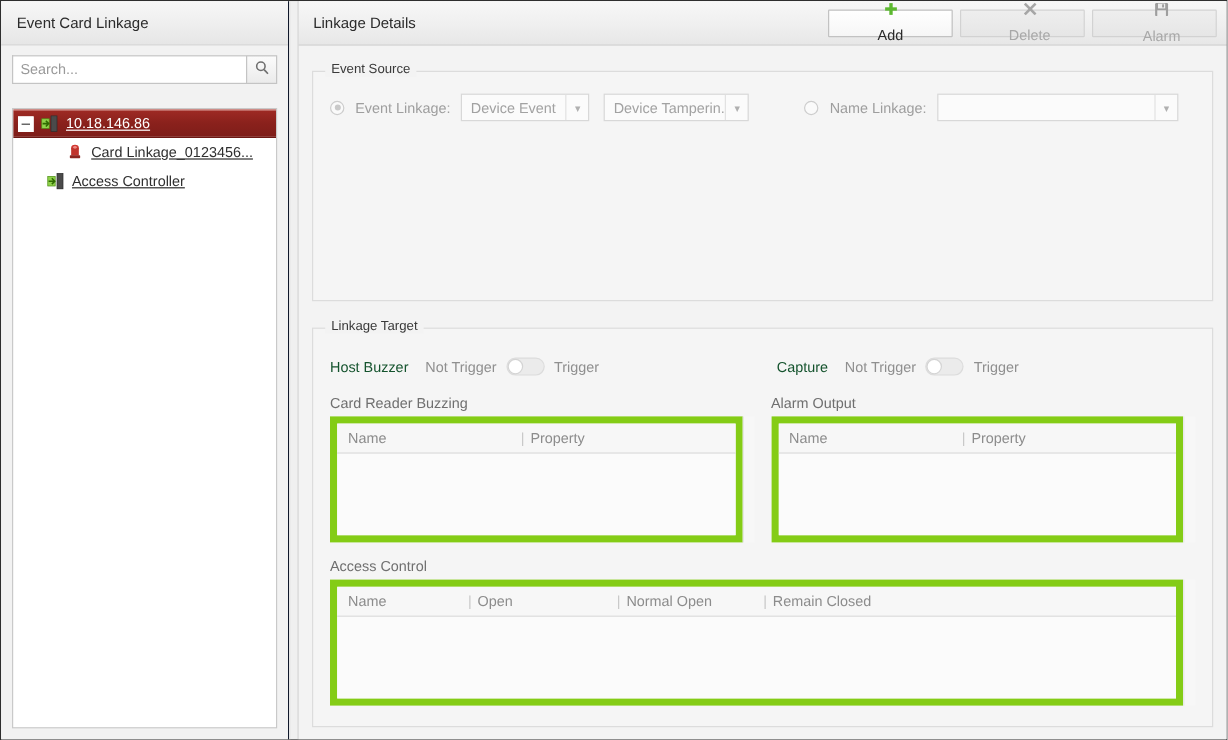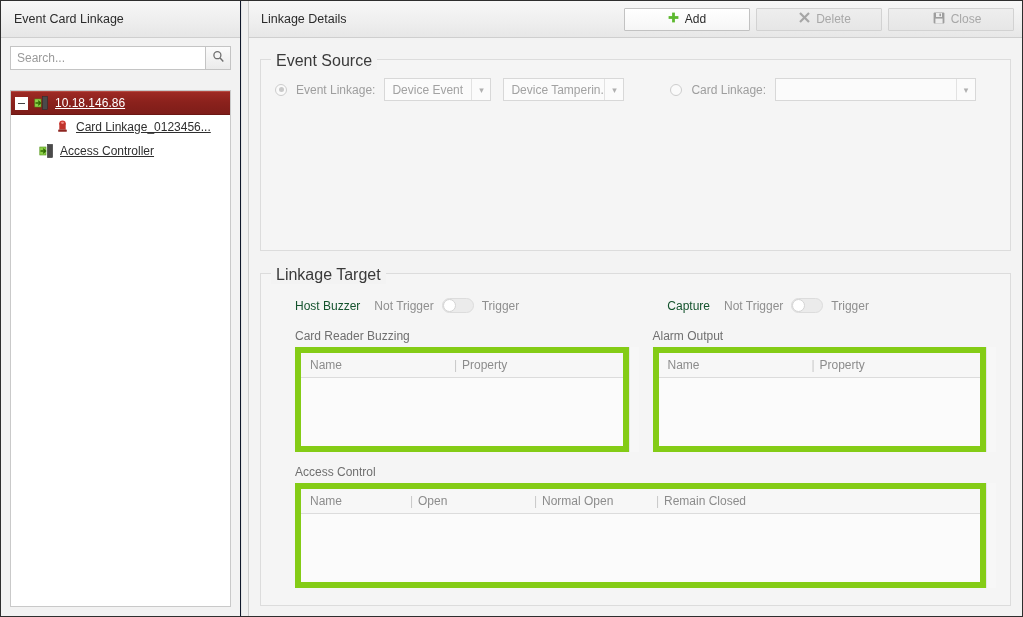--- a/index.html
+++ b/index.html
@@ -177,31 +177,32 @@
   .right-title {
     font-size: 12.5px;
     color: #2b2b2b;
   }
   .toolbar {
     margin-left: auto;
     display: flex;
     gap: 6px;
   }
   .tbtn {
-    width: 126px;
+    width: 104px;
     height: 23px;
     box-sizing: border-box;
     border: 1px solid #c2c2c2;
     display: flex;
     align-items: center;
     justify-content: center;
     gap: 6px;
     font-size: 12px;
     cursor: pointer;
     border-radius: 1px;
+    flex-direction: column;
   }
   .tbtn.enabled {
     background: linear-gradient(to bottom, #ffffff, #f6f6f6);
     color: #2a2a2a;
   }
   .tbtn.disabled {
     background: linear-gradient(to bottom, #eeeeee, #e6e6e6);
     color: #a8a8a8;
     border-color: #d2d2d2;
     cursor: default;
@@ -225,29 +226,29 @@
     background: #f5f5f5;
     box-sizing: border-box;
     margin-top: 9px;
   }
   .group-title {
     position: absolute;
     top: -8px;
     left: 10px;
     background: #f3f3f3;
     padding: 0 5px;
-    font-size: 16px;
+    font-size: 11px;
     color: #3a3a3a;
   }
   .group-body {
     padding: 18px 14px 14px 14px;
   }
 
   #group-event-source { height: 192px; }
-  #group-linkage-target { flex: 1; margin-top: 22px; padding-left: 20px; }
+  #group-linkage-target { flex: 1; margin-top: 22px; }
 
   
   .es-row {
     display: flex;
     align-items: center;
   }
   .radio {
     width: 12px;
     height: 12px;
     border-radius: 50%;
@@ -521,21 +522,21 @@
 
         <div class="tbtn disabled">
           <span>
             <svg width="12" height="12" viewBox="0 0 12 12">
               <rect x="0.6" y="0.6" width="10.8" height="10.8" rx="1" fill="#9e9e9e"></rect>
               <rect x="3" y="1" width="6" height="4" fill="#ededed"></rect>
               <rect x="6.4" y="1.6" width="1.6" height="2.6" fill="#9e9e9e"></rect>
               <rect x="2.4" y="6.6" width="7.2" height="4.8" fill="#ededed"></rect>
             </svg>
           </span>
-          <span>Close</span>
+          <span>Alarm</span>
         </div>
 
       </div>
     </div>
 
     <div class="right-body">
 
       <div class="group" id="group-event-source">
         <div class="group-title">Event Source</div>
         <div class="group-body">
@@ -554,21 +555,21 @@
             <div class="es-gap"></div>
 
             <div class="combo" id="combo-event-name">
               <div class="val">Device Tamperin...</div>
               <div class="arrow">▾</div>
             </div>
 
             <div class="es-spacer"></div>
 
             <div class="radio"></div>
-            <span class="field-label">Card Linkage:</span>
+            <span class="field-label">Name Linkage:</span>
 
             <div class="combo" id="combo-card-linkage">
               <div class="val"></div>
               <div class="arrow">▾</div>
             </div>
 
           </div>
         </div>
       </div>
 

